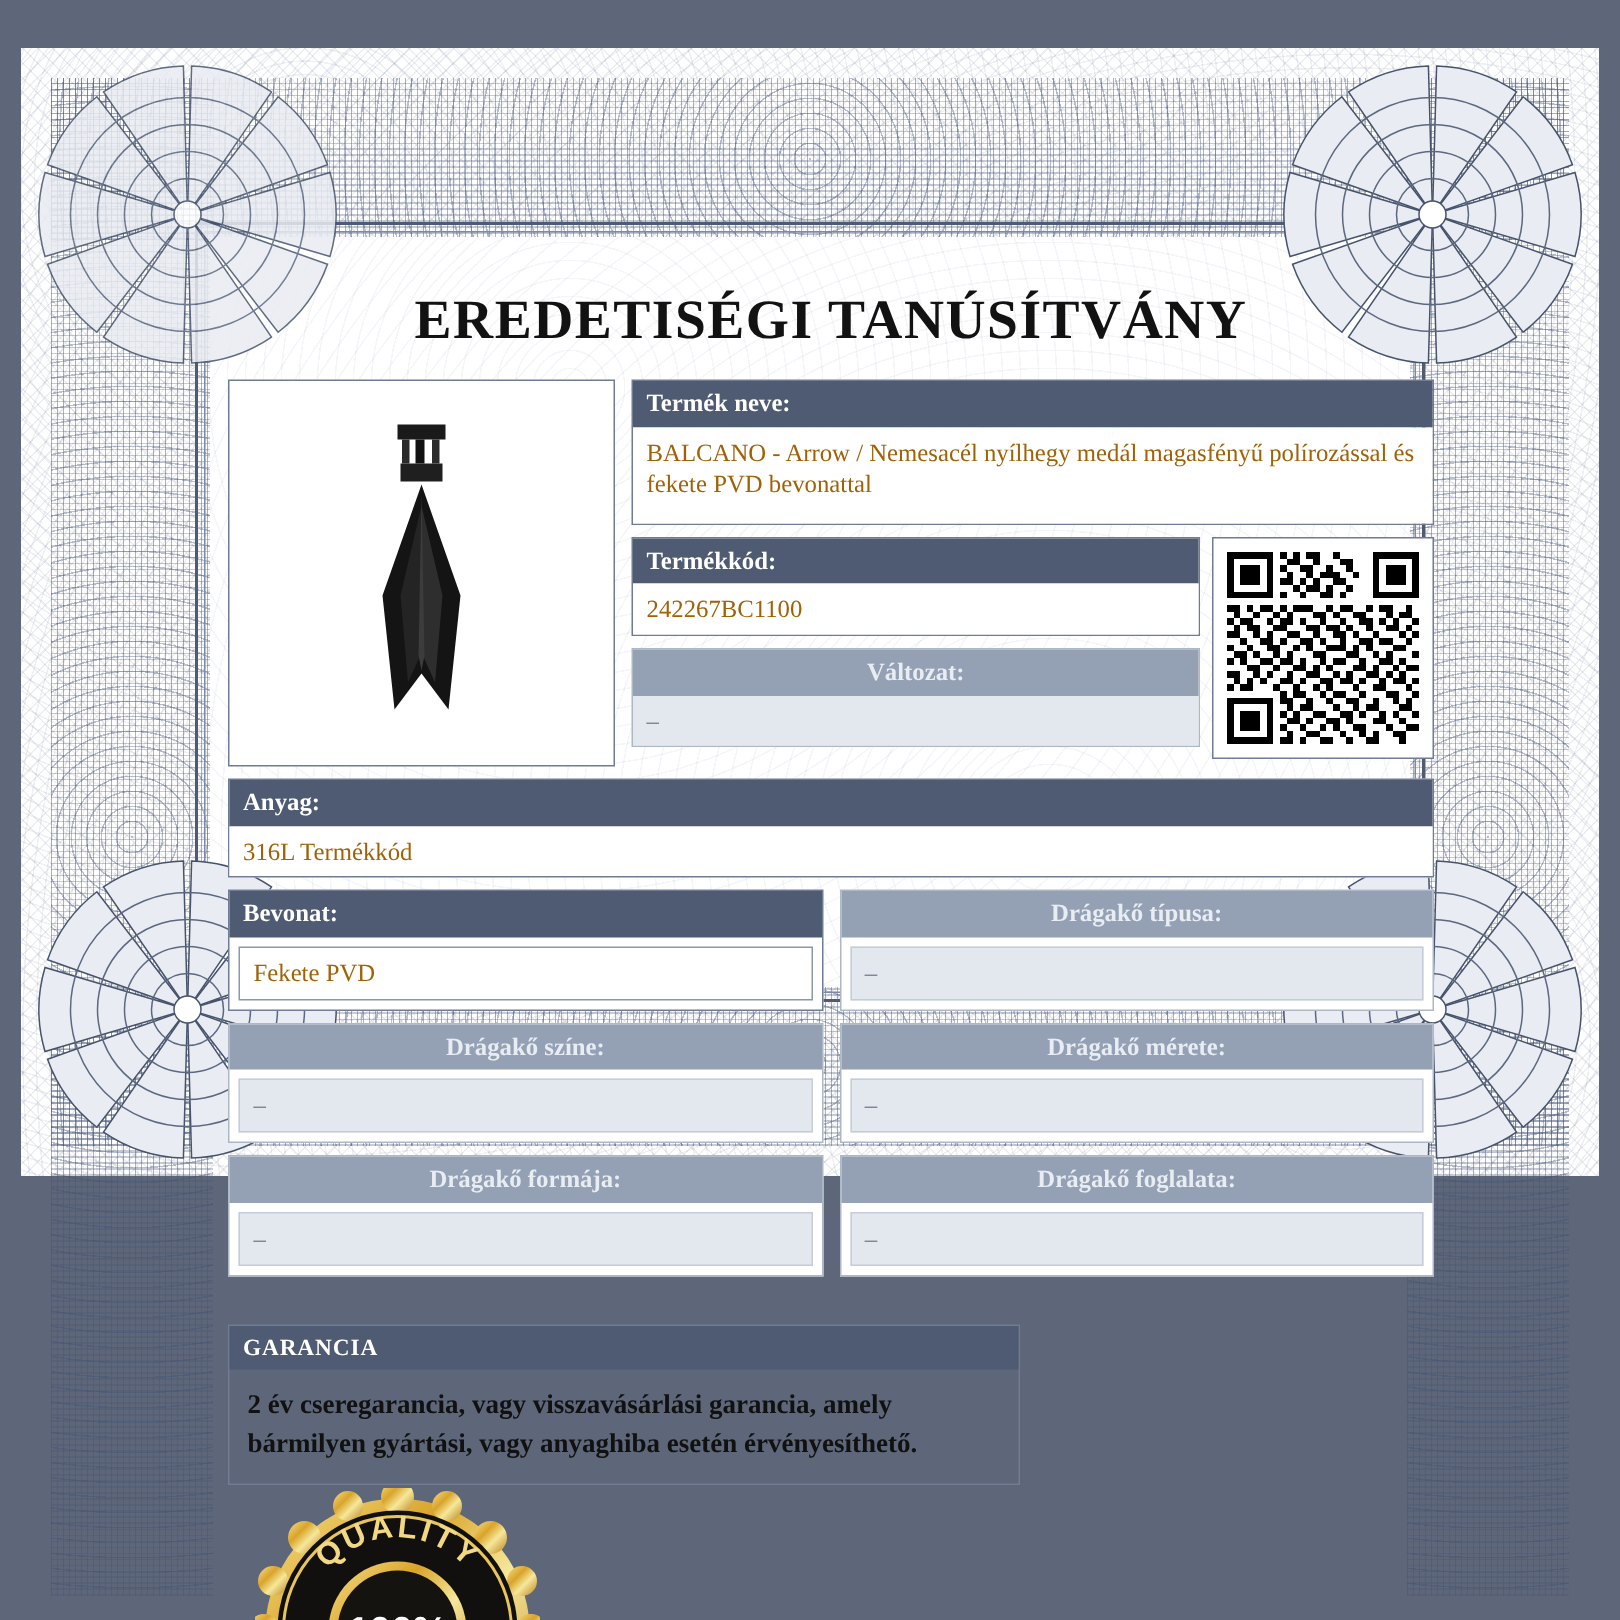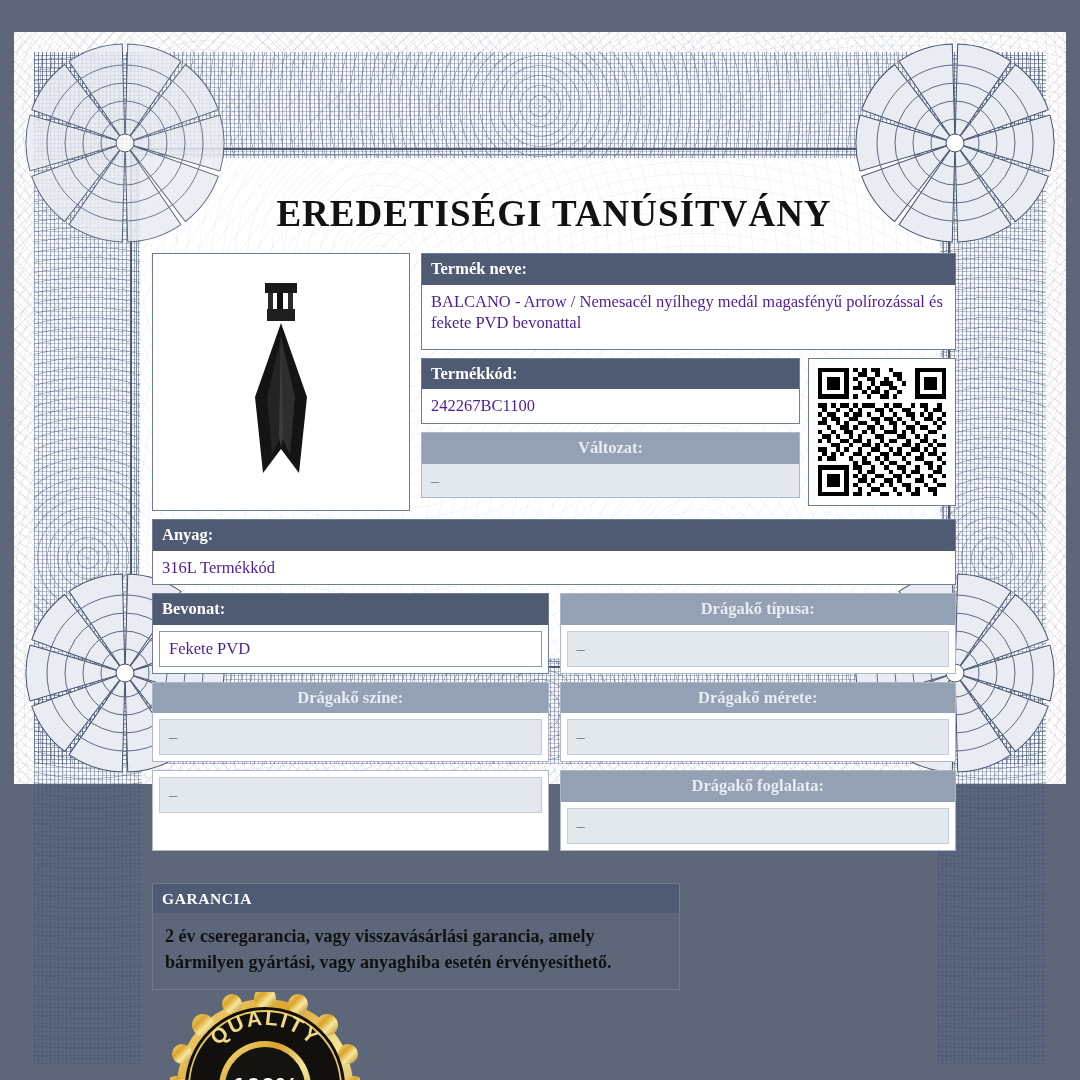--- a/index.html
+++ b/index.html
@@ -105,21 +105,21 @@
   .label-bar.muted {
     background: #94a0b4;
     color: #e8ecf3;
     text-align: center;
   }
 
   .value-box {
     border: 1px solid #8b97ab;
     background: #ffffff;
     font-size: 16.5px;
-    color: #4c1d95;
+    color: #a16207;
     padding: 6px 9px;
     line-height: 1.32;
   }
   .value-box.empty {
     background: #e3e7ee;
     border: 1px solid #c5ccd8;
     color: #6b7governments;
     color: #70798a;
   }
 
@@ -584,20 +584,21 @@
         <div class="half field-block ghost">
           <div class="label-bar muted">Drágakő mérete:</div>
           <div style="padding:6px;">
             <div class="value-box empty">–</div>
           </div>
         </div>
       </div>
 
       <div class="section row">
         <div class="half field-block ghost">
+          <div class="label-bar muted">Drágakő formája:</div>
           <div style="padding:6px;">
             <div class="value-box empty">–</div>
           </div>
         </div>
         <div class="half field-block ghost">
           <div class="label-bar muted">Drágakő foglalata:</div>
           <div style="padding:6px;">
             <div class="value-box empty">–</div>
           </div>
         </div>

